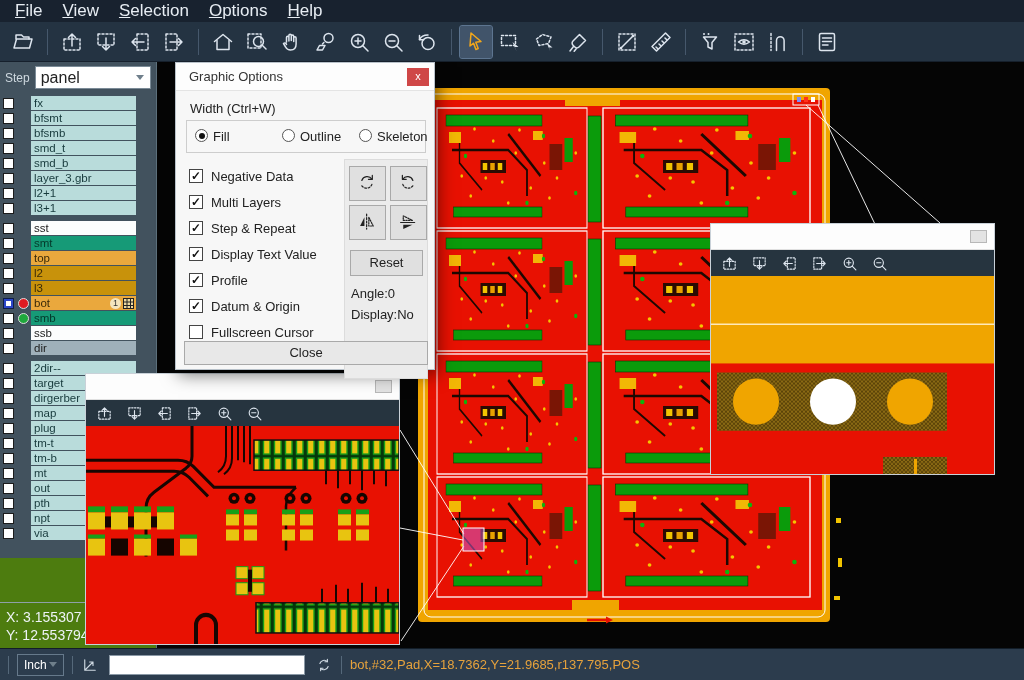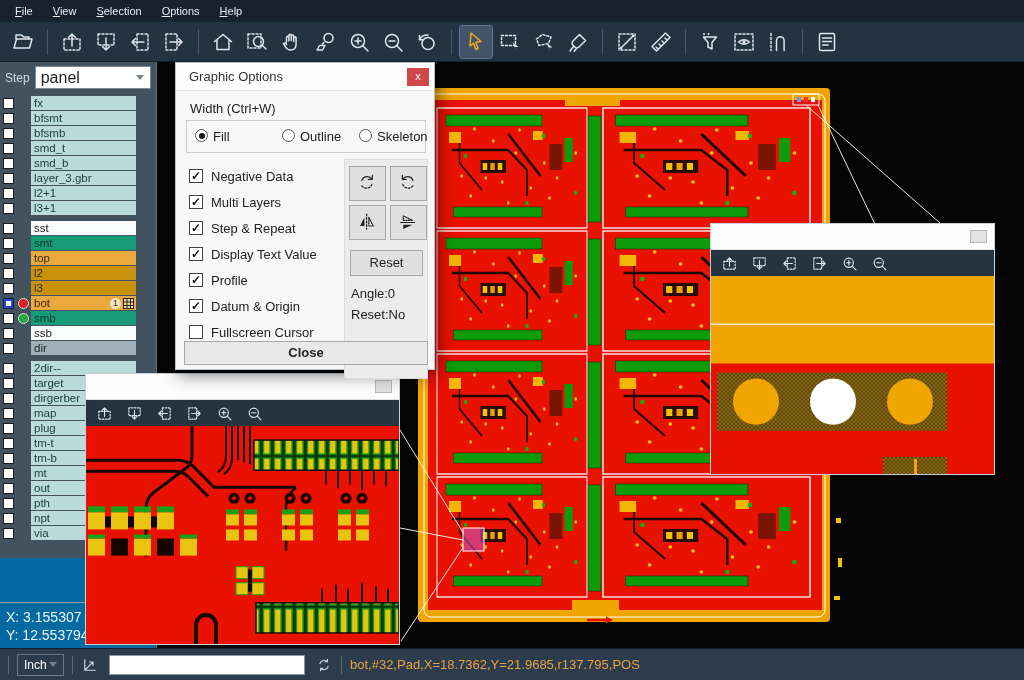--- a/index.html
+++ b/index.html
@@ -1,21 +1,21 @@
 <!DOCTYPE html>
 <html><head>
 <meta charset="utf-8">
 <style>
   html,body{margin:0;padding:0;background:#333;}
   *{box-sizing:border-box;font-family:"Liberation Sans",sans-serif;}
   #app{position:relative;width:1024px;height:680px;overflow:hidden;background:#050505;}
 
   
   .menubar{position:absolute;left:0;top:0;width:1024px;height:22px;background:#18222f;display:flex;align-items:center;gap:2px;padding-left:6px;z-index:6;}
-  .menu-item{color:#e7edf3;font-size:11px;padding:2px 9px;cursor:default;}
+  .menu-item{color:#e7edf3;font-size:17px;padding:2px 9px;cursor:default;}
   .ul{text-decoration:underline;}
 
   
   .toolbar{position:absolute;left:0;top:22px;width:1024px;height:40px;background:#243342;display:flex;align-items:center;padding-left:6px;z-index:6;border-bottom:1px solid #16202c;}
   .tbtn{width:32px;height:32px;display:flex;align-items:center;justify-content:center;color:#dde5ee;border-radius:2px;margin:0 1px;}
   .tbtn svg{width:24px;height:24px;stroke:currentColor;fill:none;stroke-width:1.5;stroke-linecap:round;stroke-linejoin:round;}
   .tbtn.active{background:#41546a;outline:1px solid #5d7590;color:#f2a71b;}
   .tsep{width:1px;height:26px;background:#46586c;margin:0 7px;}
 
   
@@ -37,21 +37,21 @@
   .lname{flex:1;height:14px;font-size:11.5px;line-height:14px;padding-left:3px;margin-right:20px;display:flex;align-items:center;color:#15343c;}
   .c-cyan{background:#b9dcdb;color:#173a3c;}
   .c-white{background:#fcfdfd;color:#222;}
   .c-green{background:#169a77;color:#04382a;}
   .c-amber{background:#eaa83d;color:#3a2a08;}
   .c-gold{background:#c8920b;color:#3a2a08;}
   .c-gray{background:#9fb0ba;color:#222;}
   .badge{width:11px;height:11px;border-radius:50%;background:#f4e4bd;color:#333;font-size:9px;line-height:11px;text-align:center;margin-left:auto;margin-right:2px;flex:none;}
   .gicon{flex:none;margin-right:2px;display:flex;}
   .sb-spacer{flex:0 0 12px;}
-  .coords-panel{flex:1;background:#0369a1;padding-top:44px;}
+  .coords-panel{flex:1;background:#4d7c0f;padding-top:44px;}
   .coords-panel .divider{height:1px;background:#8ea0a9;margin-bottom:5px;}
   .coord-line{color:#eef3f6;font-size:14px;padding:1px 0 1px 6px;}
 
   
   .canvas{position:absolute;left:157px;top:62px;width:867px;height:586px;background:#050505;z-index:1;}
 
   
   .inset{position:absolute;border:1px solid #c9d1d8;background:#fff;z-index:3;display:flex;flex-direction:column;}
   .inset-title{height:26px;background:#fdfdfd;border-bottom:1px solid #e0e0e0;display:flex;align-items:center;justify-content:flex-end;padding-right:7px;}
   .inset-btn{width:17px;height:13px;background:#e3e3e3;border:1px solid #b8b8b8;}
@@ -74,21 +74,21 @@
   .checks{position:absolute;left:13px;top:100px;display:flex;flex-direction:column;}
   .chk{display:flex;align-items:center;gap:8px;height:26px;}
   .chk .box{width:14px;height:14px;border:1px solid #444;background:#fff;font-size:12px;line-height:13px;text-align:center;color:#111;font-weight:bold;}
   .rpanel{position:absolute;left:168px;top:96px;width:84px;height:220px;background:#ececec;border:1px solid #dcdcdc;}
   .rgrid{display:grid;grid-template-columns:37px 37px;grid-gap:4px;padding:6px 0 0 4px;}
   .rbtn{width:37px;height:35px;background:#e0e0e0;border:1px solid #a9a9a9;display:flex;align-items:center;justify-content:center;color:#222;}
   .rbtn svg{width:21px;height:21px;stroke:currentColor;fill:none;stroke-width:1.4;stroke-linecap:round;stroke-linejoin:round;}
   .reset-btn{position:absolute;left:5px;top:90px;width:73px;height:26px;background:#e0e0e0;border:1px solid #a9a9a9;text-align:center;line-height:24px;}
   .ang{position:absolute;left:6px;top:126px;}
   .mir{position:absolute;left:6px;top:147px;}
-  .close-btn{position:absolute;left:8px;top:278px;width:244px;height:24px;background:#e8e8e8;border:1px solid #a9a9a9;text-align:center;line-height:22px;font-weight:bold;}
+  .close-btn{position:absolute;left:8px;top:278px;width:244px;height:24px;background:#e8e8e8;border:1px solid #a9a9a9;text-align:center;line-height:22px;}
 
   
   .statusbar{position:absolute;left:0;top:648px;width:1024px;height:32px;background:#2c3c4d;border-top:1px solid #121d28;display:flex;align-items:center;z-index:6;color:#dfe6ee;}
   .ssep{width:1px;height:18px;background:#55687a;margin:0 8px;}
   .unit-box{width:47px;height:22px;border:1px solid #66798b;display:flex;align-items:center;justify-content:space-between;padding-left:6px;font-size:12px;color:#fff;}
   .sicon{display:flex;color:#cfd9e2;}
   .sicon svg{width:18px;height:18px;stroke:currentColor;fill:none;stroke-width:1.5;stroke-linecap:round;stroke-linejoin:round;}
   .cmd-input{width:196px;height:20px;background:#fff;border:1px solid #8a98a5;margin:0 10px 0 10px;font-size:12px;padding:0 4px;}
   .status-text{font-size:13px;color:#e6a23c;white-space:nowrap;}
 </style>
@@ -813,21 +813,21 @@
           <div class="rbtn">
             <svg viewBox="0 0 24 24" style="width:21px;height:21px">
               <path d="M3 12 H19"></path>
               <path d="M6 14.5 H16.5 L6 19.5 Z" fill="currentColor" stroke="none"></path>
               <path d="M6 9.5 H16.5 L6 4.5 Z" stroke-dasharray="1.5 1.5"></path>
             </svg>
           </div>
         </div>
       <div class="reset-btn">Reset</div>
       <div class="ang">Angle:0</div>
-      <div class="mir">Reset:No</div>
+      <div class="mir">Display:No</div>
     </div>
     <div class="close-btn">Close</div>
   </div>
 
   <div class="statusbar">
     <div class="ssep"></div>
     <div class="unit-box">
       <span>Inch</span>
       <span class="chev"></span>
     </div>

